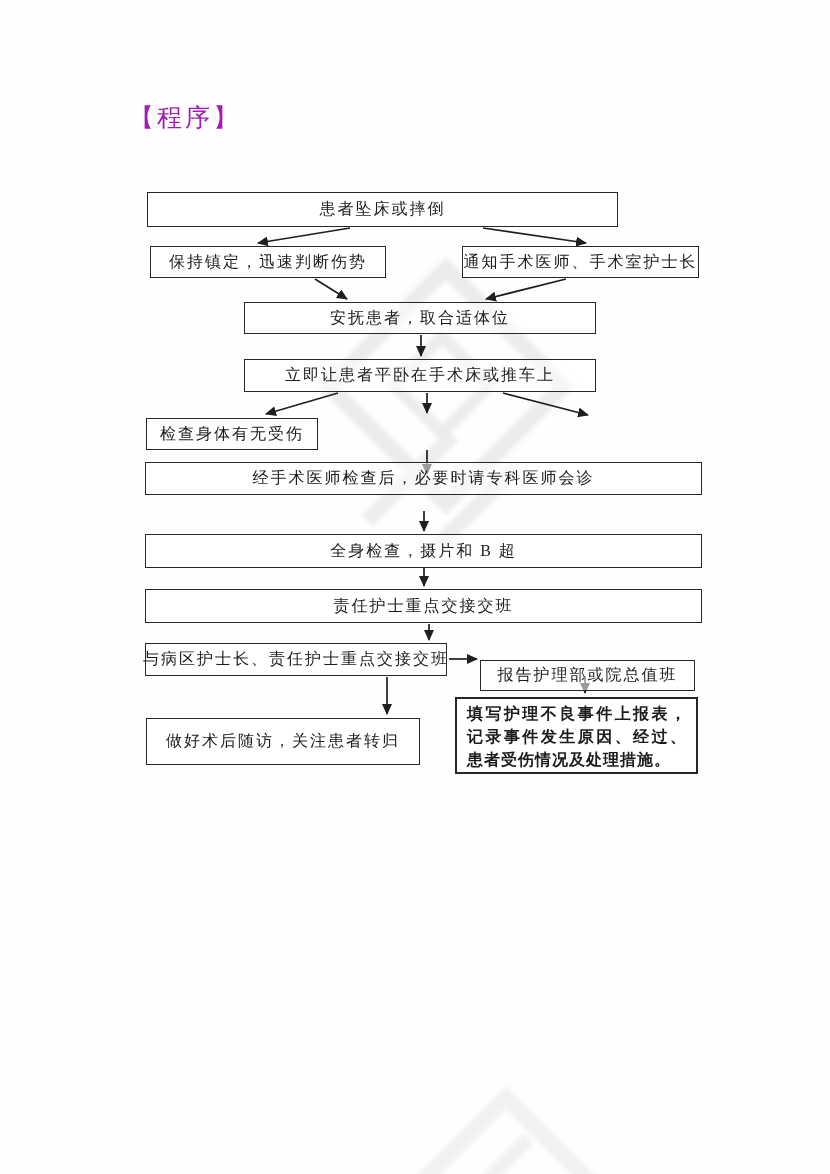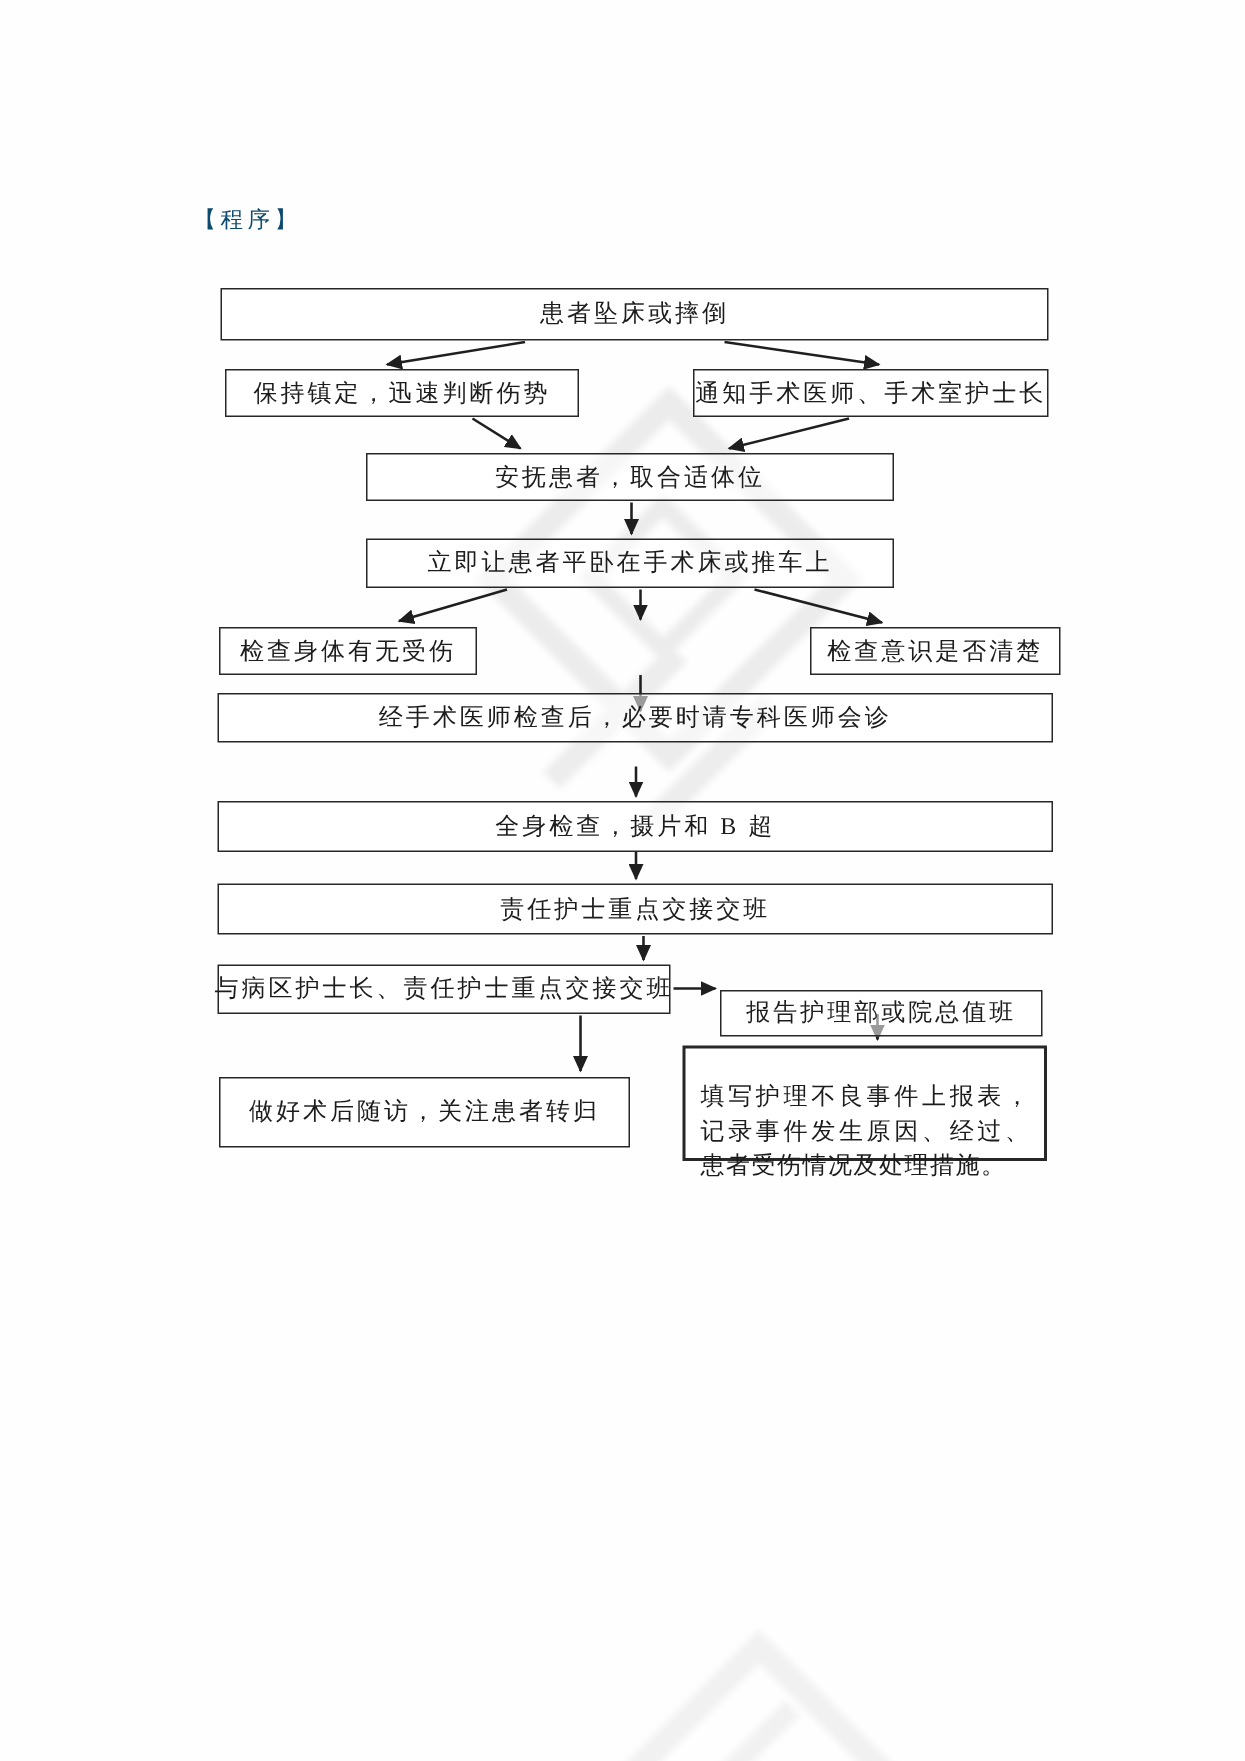--- a/index.html
+++ b/index.html
@@ -6,23 +6,22 @@
   .page{
     position:relative;
     width:830px;height:1174px;
     background:#fefefe;
     overflow:hidden;
     font-family:"Liberation Serif","DejaVu Serif",serif;
     color:#1c1c1c;
   }
   .doc-title{
     position:absolute;left:129px;top:101px;
-    font-size:15px;letter-spacing:3px;color:#0c4a6e;
+    font-size:25px;letter-spacing:3px;color:#a21caf;
     white-space:nowrap;
-    margin-top:36px;
   }
   
   .wm{position:absolute;pointer-events:none;filter:blur(2px);}
   .wm-diamond{
     border-style:solid;border-color:#ececec;
     transform:rotate(45deg);
   }
   .wm-bar{background:#ededed;position:absolute;}
   
   .node{
@@ -31,24 +30,25 @@
     background:rgba(255,255,255,0.55);
     display:flex;align-items:center;justify-content:center;
     font-size:16px;letter-spacing:2px;
     white-space:nowrap;
     box-sizing:border-box;
   }
   .node.multiline{
     white-space:normal;
     justify-content:flex-start;align-items:flex-start;
     text-align:justify;
-    padding:21px 9px 4px 10px;
+    padding:3px 9px 4px 10px;
     line-height:23px;
     border-width:2.5px;
     letter-spacing:1px;
+    font-weight:bold;
   }
   svg.arrows{position:absolute;left:0;top:0;}
 </style>
 </head>
 <body>
 
 <div class="page">
 
   <div class="wm" style="left:330px;top:265px;width:230px;height:290px;">
     <div class="wm-diamond" style="position:absolute;left:25px;top:30px;width:150px;height:150px;border-width:16px;"></div>
@@ -93,34 +93,33 @@
       <line x1="429" y1="624" x2="429" y2="640" marker-end="url(#ah)"></line>
 
       <line x1="449" y1="659" x2="477" y2="659" marker-end="url(#ah)"></line>
 
       <line x1="387" y1="677" x2="387" y2="714" marker-end="url(#ah)"></line>
 
       <line x1="585" y1="676" x2="585" y2="693" marker-end="url(#ah)"></line>
     </g>
   </svg>
 
-  <div class="node" style="left:147px;top:192px;width:552px;height:35px;">患者坠床或摔倒</div>
+  <div class="node" style="left:147px;top:192px;width:471px;height:35px;">患者坠床或摔倒</div>
 
   <div class="node" style="left:150px;top:246px;width:236px;height:32px;">保持镇定，迅速判断伤势</div>
 
   <div class="node" style="left:462px;top:246px;width:237px;height:32px;">通知手术医师、手术室护士长</div>
 
   <div class="node" style="left:244px;top:302px;width:352px;height:32px;">安抚患者，取合适体位</div>
 
   <div class="node" style="left:244px;top:359px;width:352px;height:33px;">立即让患者平卧在手术床或推车上</div>
 
   <div class="node" style="left:146px;top:418px;width:172px;height:32px;">检查身体有无受伤</div>
 
 
-  <div class="node" style="left:540px;top:418px;width:167px;height:32px;">检查意识是否清楚</div>
 
   <div class="node" style="left:145px;top:462px;width:557px;height:33px;">经手术医师检查后，必要时请专科医师会诊</div>
 
   <div class="node" style="left:145px;top:534px;width:557px;height:34px;">全身检查，摄片和 B 超</div>
 
   <div class="node" style="left:145px;top:589px;width:557px;height:34px;">责任护士重点交接交班</div>
 
   <div class="node" style="left:145px;top:643px;width:302px;height:33px;">与病区护士长、责任护士重点交接交班</div>
 
   <div class="node" style="left:480px;top:644px;width:215px;height:31px;margin-top:16px;">报告护理部或院总值班</div>

